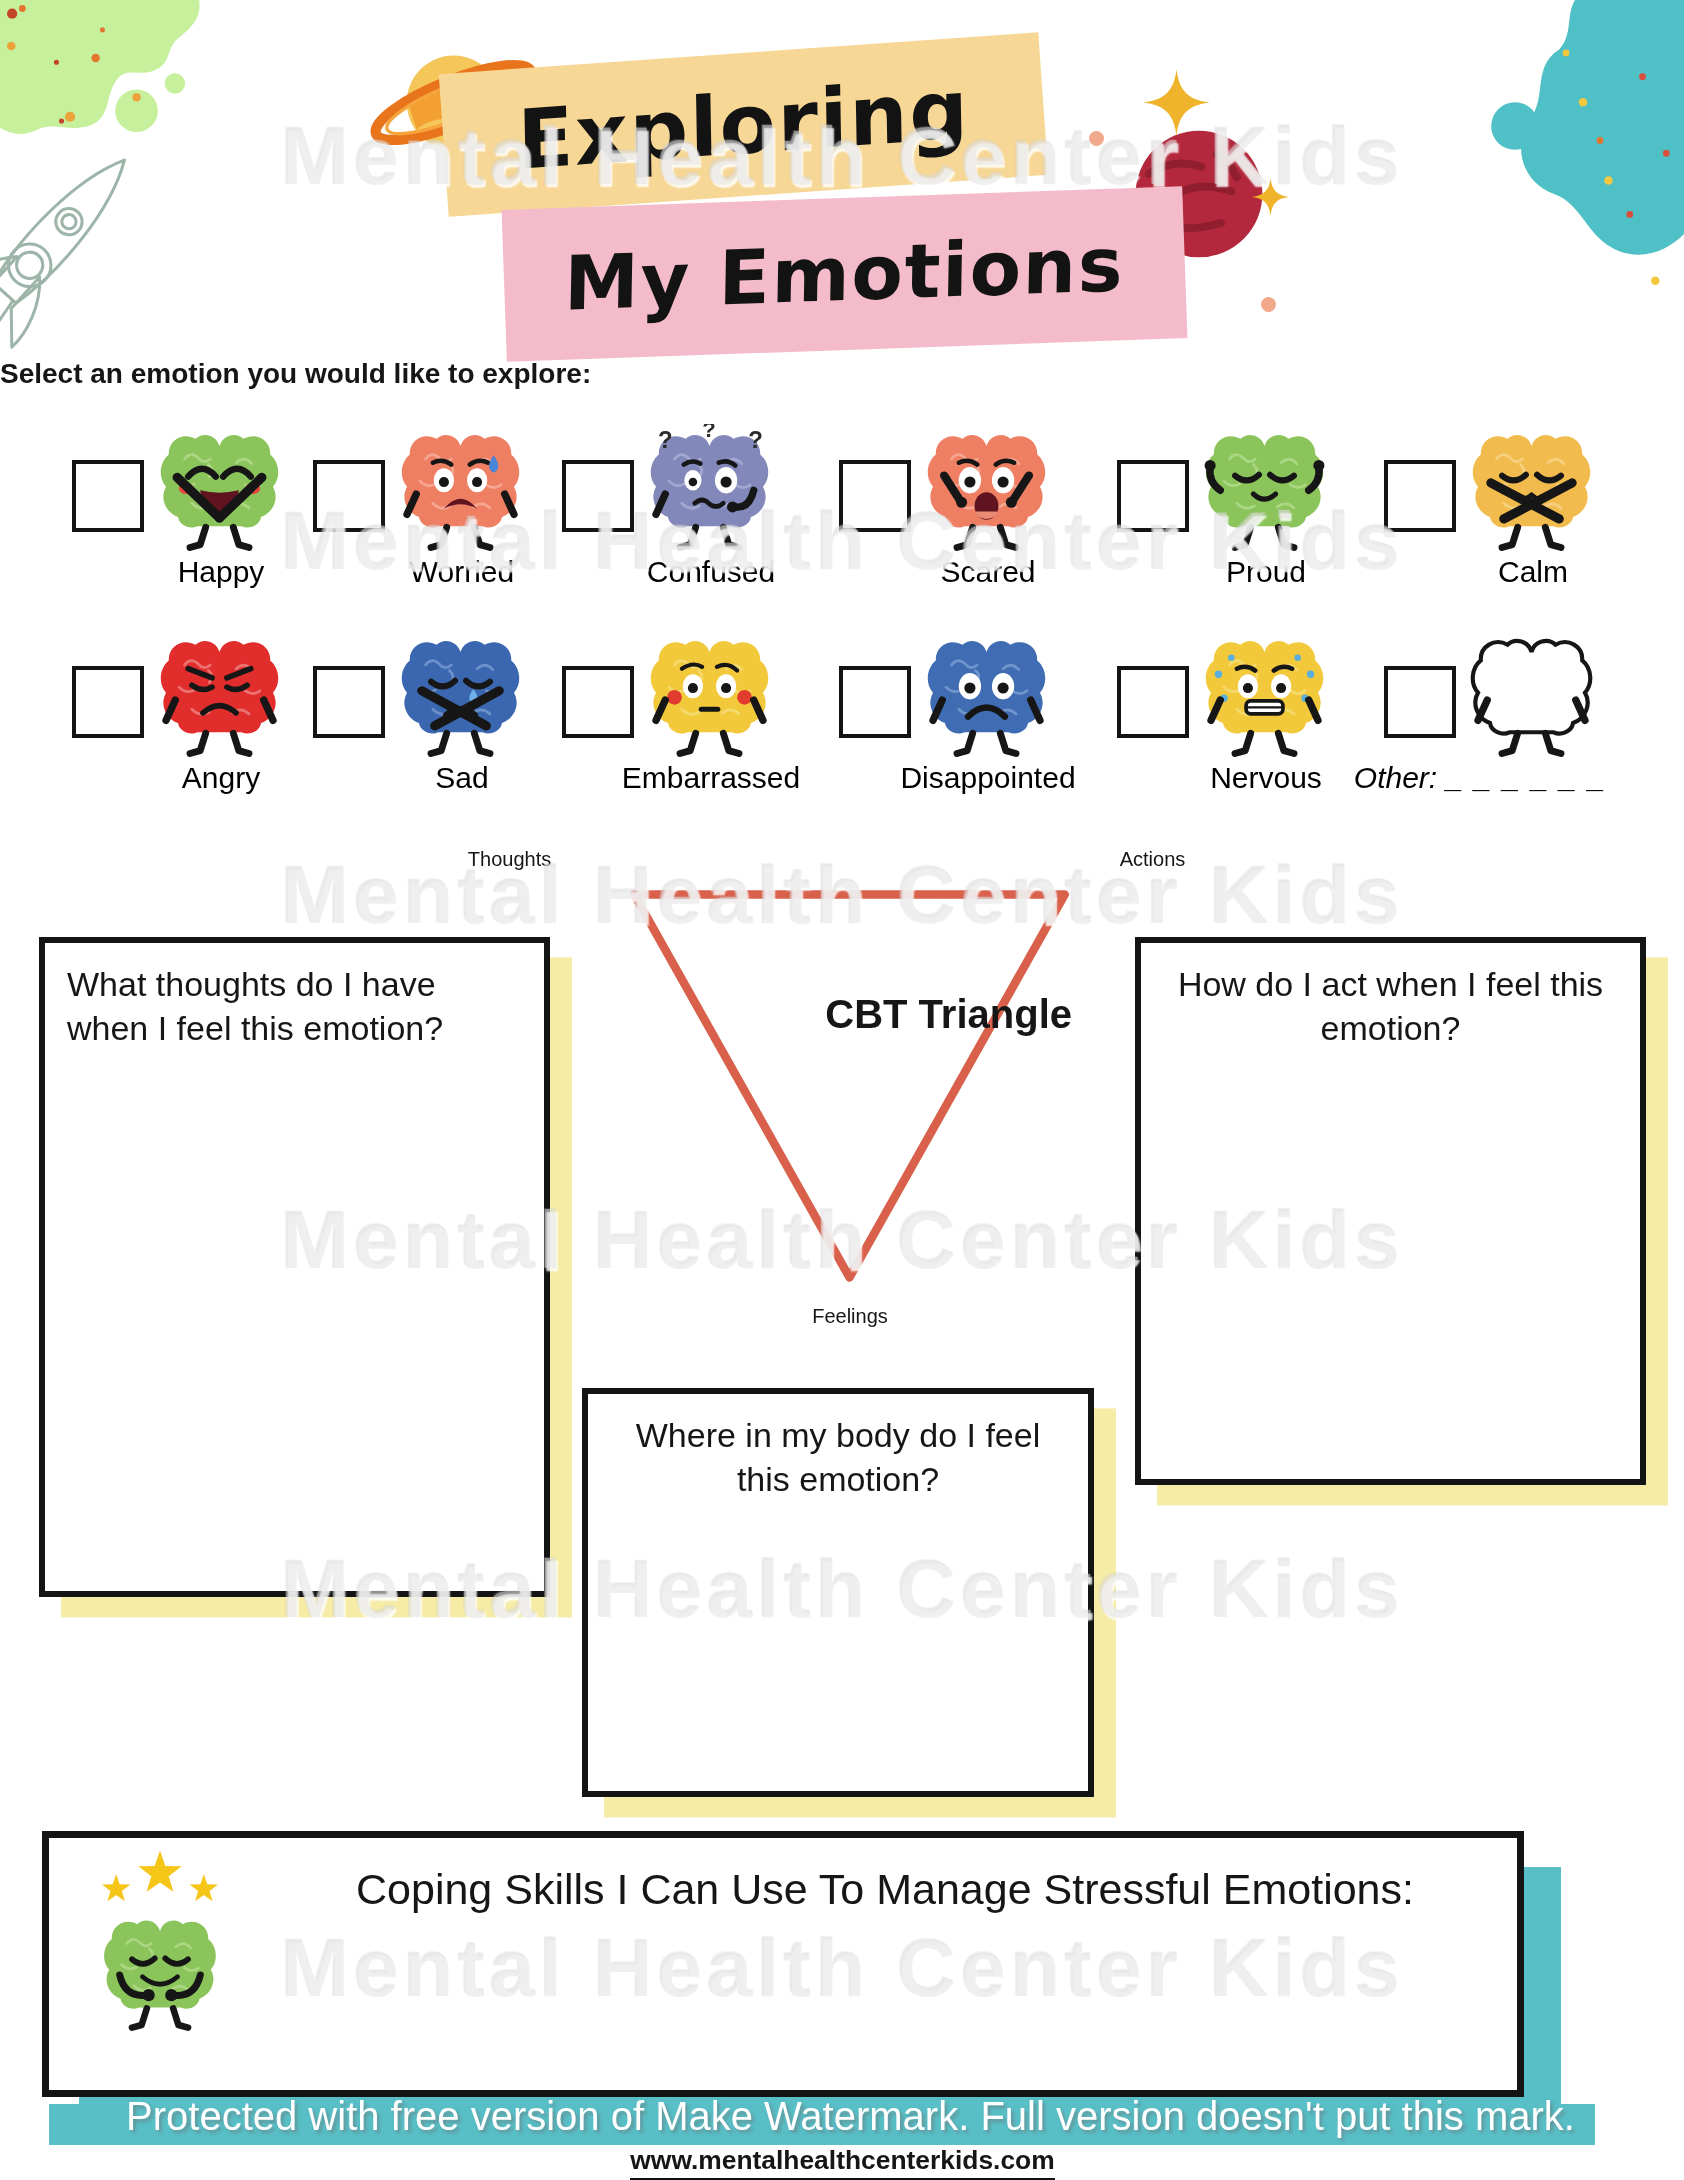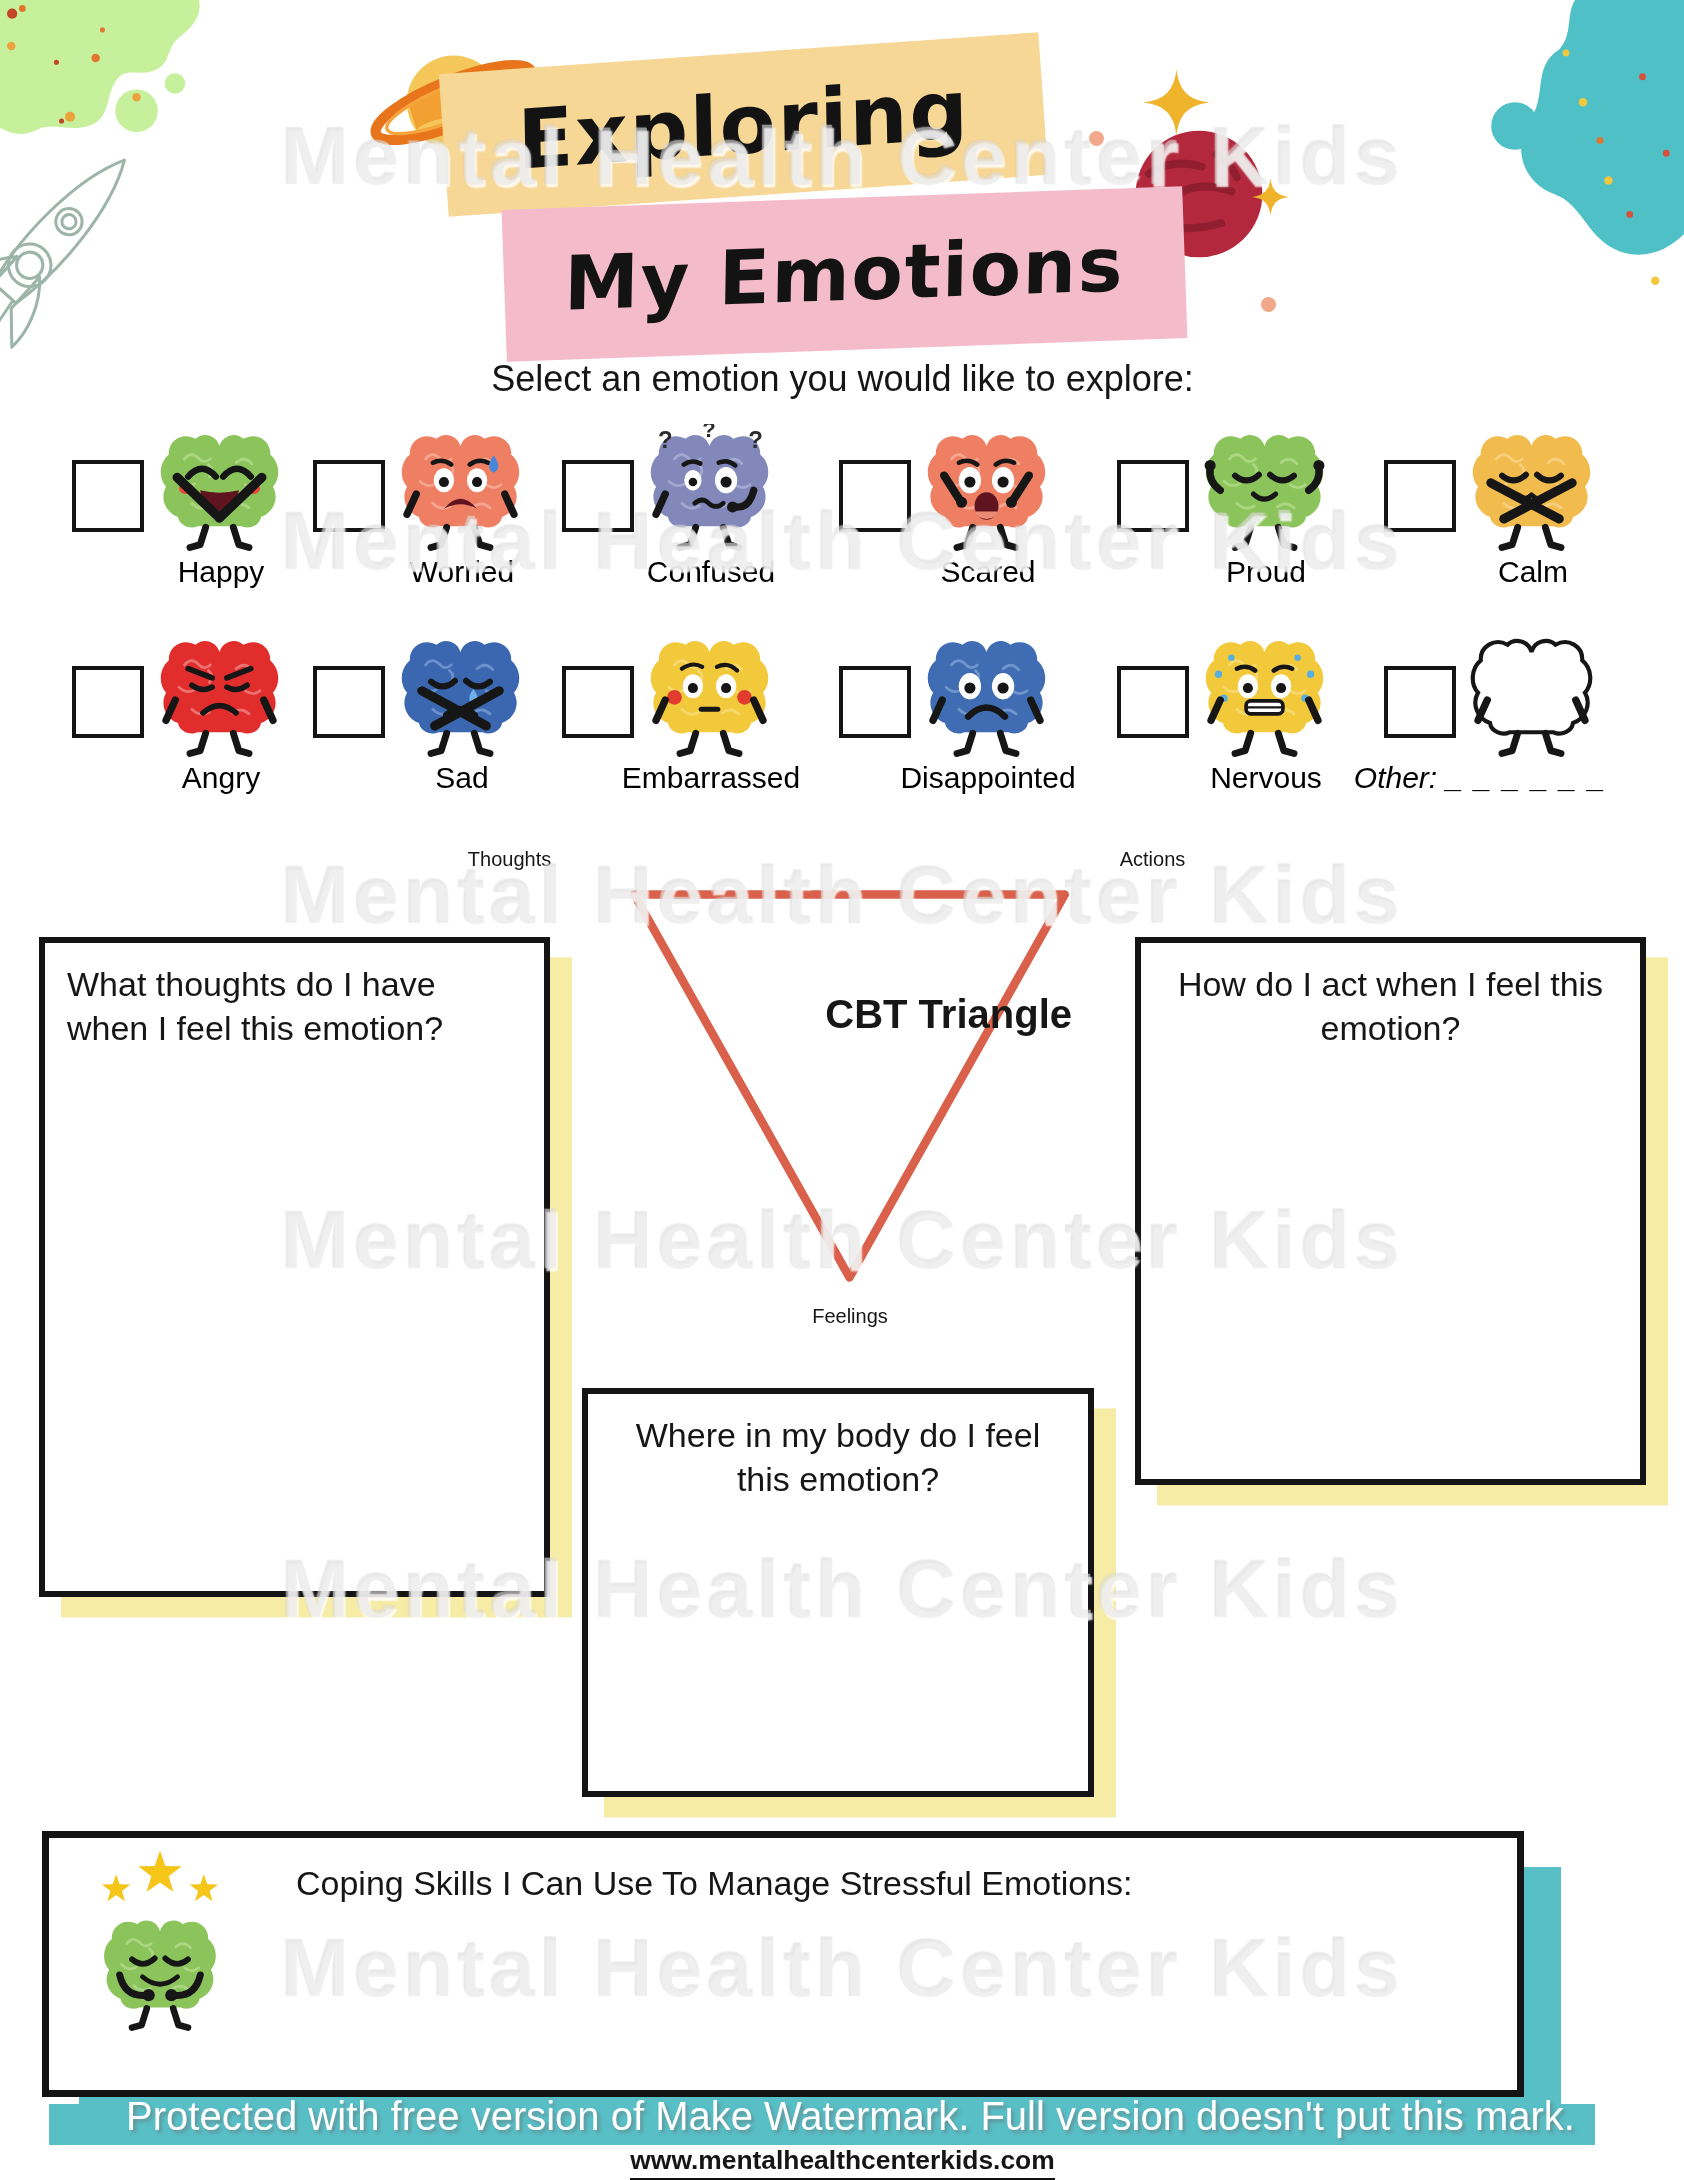--- a/index.html
+++ b/index.html
@@ -16,21 +16,21 @@
   .deco{position:absolute;z-index:1;}
   .banner{position:absolute;display:flex;align-items:center;justify-content:center;z-index:5;}
   #banner-exploring{left:443px;top:53px;width:601px;height:143px;background:#f7d795;transform:rotate(-4deg);}
   #banner-myemotions{left:504px;top:198px;width:681px;height:152px;background:#f4bccb;transform:rotate(-2deg);}
   .title-text{font-family:"DejaVu Sans",sans-serif;font-weight:800;color:#131313;letter-spacing:1.7px;
               transform:skewX(-3deg);}
   #banner-exploring .title-text{font-size:82px;}
   #banner-myemotions .title-text{font-size:75px;}
 
   
-  #prompt{position:absolute;left:0;top:358px;width:100%;text-align:center;font-size:36px;z-index:10;}
+  #prompt{position:absolute;left:0;top:358px;width:100%;font-size:28px;z-index:10;font-weight:bold;}
 
   
   .erow{position:absolute;left:0;width:100%;height:183px;z-index:12;}
   #erow1{top:424px;}
   #erow2{top:630px;}
   .ecell{position:absolute;top:0;width:247px;height:183px;}
   .cb{position:absolute;left:0;top:36px;width:72px;height:72px;border:4.3px solid #141414;
       background:#fff;box-sizing:border-box;}
   .char{position:absolute;left:83px;top:0;width:129px;height:129px;}
   .char svg{width:129px;height:129px;display:block;}
@@ -51,21 +51,21 @@
   
   .qbox{position:absolute;background:#fff;border:6px solid #141414;box-sizing:border-box;z-index:10;
         font-size:34px;line-height:1.28;box-shadow:22px 20.4px 0 0 #f6eca6;}
   #box-thoughts{left:39px;top:937px;width:511px;height:660px;padding:20.4px 22px;text-align:left;}
   #box-actions{left:1135px;top:937px;width:511px;height:548px;padding:20.4px 34px;text-align:center;}
   #box-feelings{left:582px;top:1388px;width:512px;height:409px;padding:20.4px 31px;text-align:center;}
 
   
   #box-coping{left:42px;top:1831px;width:1482px;height:266px;border-width:7.7px;
               box-shadow:37px 36px 0 0 #58bfc7;padding:0;}
-  #coping-title{position:absolute;left:247px;right:43px;top:24px;text-align:left;font-size:34px;}
+  #coping-title{position:absolute;left:247px;right:43px;top:24px;text-align:center;font-size:43px;}
   #coping-brain{position:absolute;left:19px;top:8.5px;width:184px;height:240px;}
 
   
   #prot-bar{position:absolute;left:49px;top:2104px;width:1546px;height:41px;background:#58bfc7;z-index:45;}
   #prot-text{position:absolute;left:8px;top:2094px;width:100%;text-align:center;font-size:40px;color:#fff;
              white-space:nowrap;z-index:46;text-shadow:2.6px 3.4px 3.4px rgba(110,110,110,0.5);}
   #site-url{position:absolute;left:0;top:2145px;width:100%;text-align:center;z-index:46;}
   #site-url span{font-size:26.4px;font-weight:bold;border-bottom:2.6px solid #111;padding-bottom:2.6px;}
 
   

